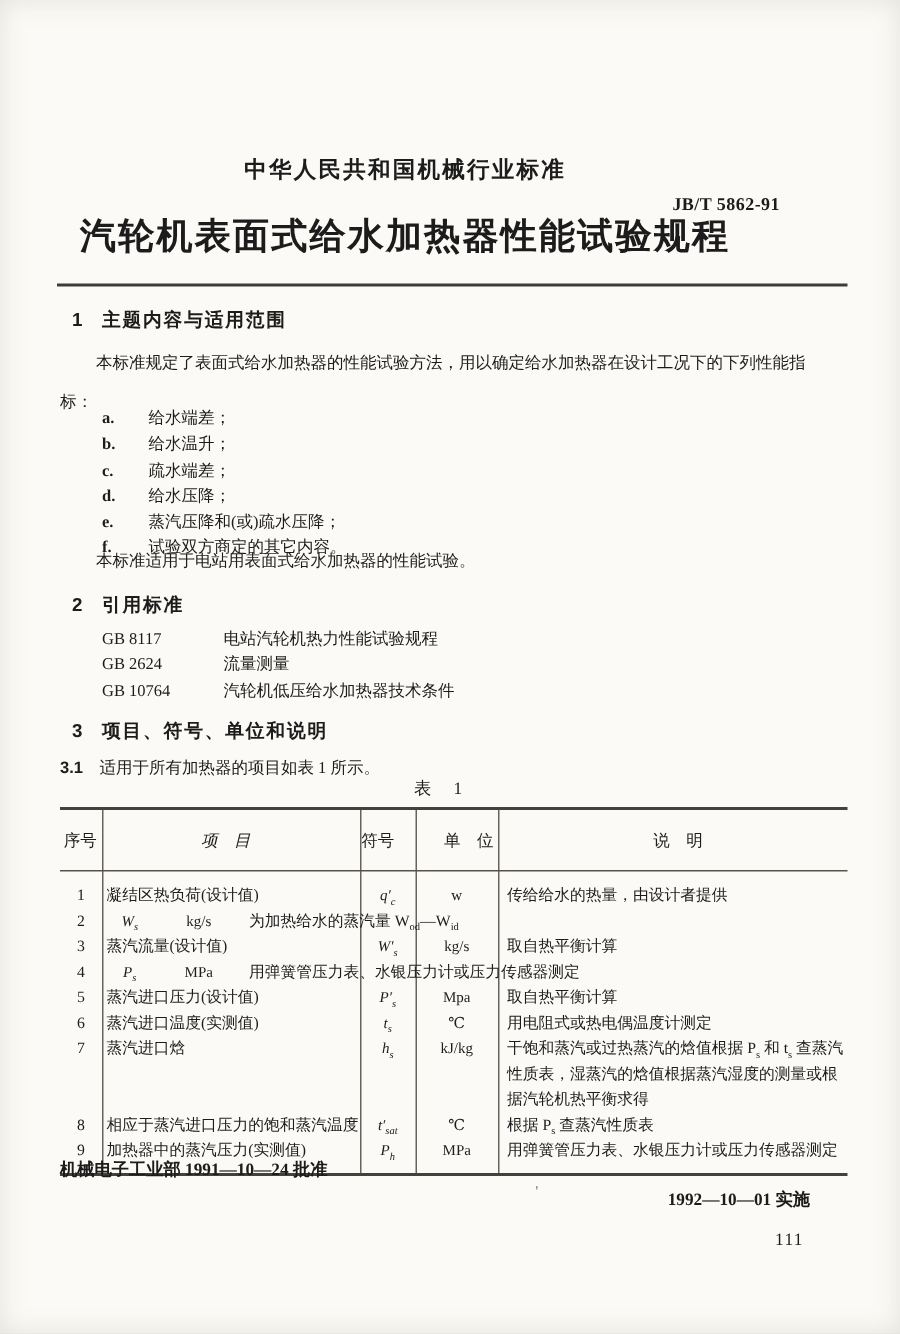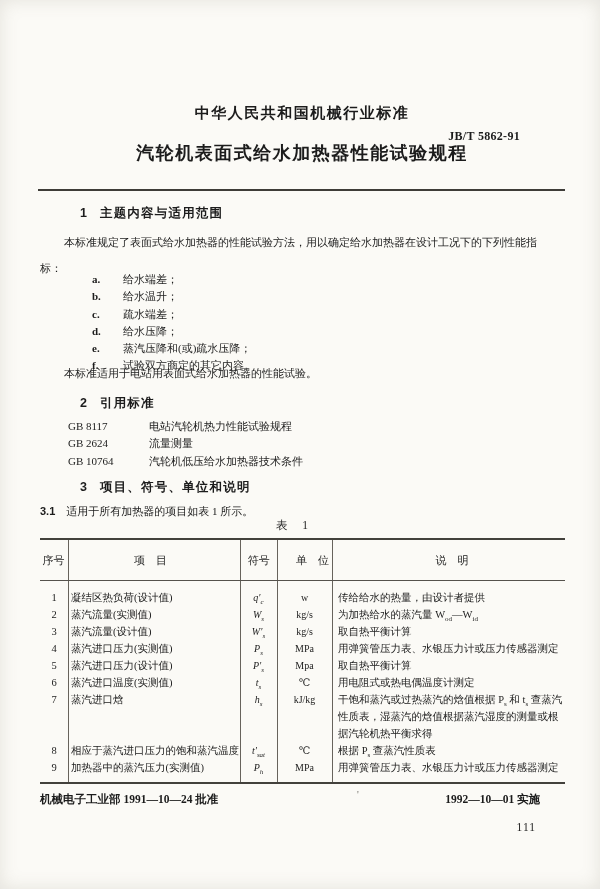--- a/index.html
+++ b/index.html
@@ -7,38 +7,38 @@
   .page{
     position:relative;
     width:600px;height:889px;
     margin:0 auto;
     background:#fbfaf6;
     color:#1c1c1c;
     font-family:"Liberation Serif","DejaVu Serif",serif;
     overflow:hidden;
     box-shadow:inset 0 0 18px rgba(120,115,100,.18);
   }
-  .sans{font-family:"Liberation Sans","DejaVu Sans",sans-serif;padding-left:32px;}
+  .sans{font-family:"Liberation Sans","DejaVu Sans",sans-serif;}
 
   .org-line{position:absolute;top:104px;left:0;width:540px;text-align:center;
     font-size:15px;font-weight:bold;letter-spacing:1.5px;}
   .std-no{position:absolute;top:129px;right:80px;font-size:12px;font-weight:bold;letter-spacing:.3px;}
   .doc-title{position:absolute;top:141px;left:0;width:540px;text-align:center;
-    font-size:18px;font-weight:bold;letter-spacing:1.5px;}
+    font-size:24px;font-weight:bold;letter-spacing:1.5px;}
   .title-rule{position:absolute;top:189px;left:38px;width:527px;height:2px;background:#3e3c38;}
 
   .sec-head{position:absolute;left:48px;font-size:12.5px;font-weight:bold;letter-spacing:1.2px;}
   .sec-num{display:inline-block;margin-right:13px;letter-spacing:0;}
   #sec1-head{top:205px;}
   #sec2-head{top:395px;}
   #sec3-head{top:479px;}
 
   .body-text{font-size:11px;line-height:26px;}
   .intro{position:absolute;top:229px;left:40px;width:513px;text-indent:24px;}
-  .scope-list{position:absolute;top:271px;left:68px;width:480px;margin-left:24px;}
+  .scope-list{position:absolute;top:271px;left:68px;width:480px;}
   .scope-item{line-height:17.3px;font-size:11px;}
   .scope-label{display:inline-block;width:31px;font-family:"Liberation Serif",serif;font-weight:bold;}
   .closing{position:absolute;top:366px;left:64px;font-size:11px;}
 
   .ref-list{position:absolute;top:418px;left:68px;}
   .ref-item{line-height:17.3px;font-size:11px;}
   .ref-code{display:inline-block;width:81px;}
 
   .clause{position:absolute;top:504px;left:40px;font-size:11px;}
   .clause-num{font-weight:bold;font-family:"Liberation Sans","DejaVu Sans",sans-serif;font-size:11px;margin-right:11px;text-align:right;}
@@ -46,32 +46,32 @@
   .tbl-caption{position:absolute;top:518px;left:0;width:590px;text-align:center;
     font-size:11.5px;letter-spacing:6px;}
 
   .tbl{position:absolute;top:538px;left:40px;width:525px;height:242px;
     border-top:2px solid #43413c;border-bottom:2px solid #43413c;font-size:10.5px;}
   .thead{position:absolute;top:0;left:0;right:0;height:40px;display:flex;align-items:center;
     border-bottom:1px solid #55524c;font-size:11px;}
   .vline{position:absolute;top:0;bottom:0;width:1px;background:#67635c;}
   .vl-1{left:28px;} .vl-2{left:200px;} .vl-3{left:237px;} .vl-4{left:292px;}
   .hc{text-align:center;}
-  .hc-no{width:28px;} .hc-item{width:172px;} .hc-symbol{width:37px;text-align:right;} .hc-unit{width:55px;padding-left:16px;} .hc-desc{width:233px;}
+  .hc-no{width:28px;} .hc-item{width:172px;font-style:italic;} .hc-symbol{width:37px;} .hc-unit{width:55px;padding-left:16px;} .hc-desc{width:233px;}
   .tbody{position:absolute;top:41px;left:0;right:0;bottom:0;padding-top:8px;}
   .trow{display:flex;align-items:flex-start;}
   .trow > div{line-height:17px;}
   .c-no{width:28px;text-align:center;flex:none;}
   .c-item{width:172px;flex:none;padding-left:3px;box-sizing:border-box;white-space:nowrap;}
   .c-symbol{width:37px;text-align:center;flex:none;font-style:italic;font-size:10px;}
   .c-unit{width:55px;text-align:center;flex:none;font-size:10px;}
   .c-desc{width:233px;flex:none;padding-left:6px;padding-right:2px;box-sizing:border-box;}
   sub{font-size:7px;line-height:0;}
 
-  .foot-approval{position:absolute;top:792px;left:40px;font-size:11.5px;font-weight:bold;}
+  .foot-approval{position:absolute;top:772px;left:40px;font-size:11.5px;font-weight:bold;}
   .foot-impl{position:absolute;top:792px;right:60px;font-size:11.5px;font-weight:bold;}
   .scan-mark{position:absolute;top:789px;left:357px;font-size:10px;color:#6d6a64;}
   .page-num{position:absolute;top:821px;right:64px;font-size:11.5px;letter-spacing:1px;}
 </style>
 </head>
 <body>
 
 <div class="page">
 
   <div class="org-line sans">中华人民共和国机械行业标准</div>
@@ -126,35 +126,33 @@
     <div class="tbody">
         <div class="trow">
           <div class="c-no">1</div>
           <div class="c-item">凝结区热负荷(设计值)</div>
           <div class="c-symbol">q′<sub>c</sub></div>
           <div class="c-unit">w</div>
           <div class="c-desc">传给给水的热量，由设计者提供</div>
         </div>
         <div class="trow">
           <div class="c-no">2</div>
-          <div class="c-item">蒸汽流量(实测值)</div>
           <div class="c-symbol">W<sub>s</sub></div>
           <div class="c-unit">kg/s</div>
           <div class="c-desc">为加热给水的蒸汽量 W<sub>od</sub>—W<sub>id</sub></div>
         </div>
         <div class="trow">
           <div class="c-no">3</div>
           <div class="c-item">蒸汽流量(设计值)</div>
           <div class="c-symbol">W′<sub>s</sub></div>
           <div class="c-unit">kg/s</div>
           <div class="c-desc">取自热平衡计算</div>
         </div>
         <div class="trow">
           <div class="c-no">4</div>
-          <div class="c-item">蒸汽进口压力(实测值)</div>
           <div class="c-symbol">P<sub>s</sub></div>
           <div class="c-unit">MPa</div>
           <div class="c-desc">用弹簧管压力表、水银压力计或压力传感器测定</div>
         </div>
         <div class="trow">
           <div class="c-no">5</div>
           <div class="c-item">蒸汽进口压力(设计值)</div>
           <div class="c-symbol">P′<sub>s</sub></div>
           <div class="c-unit">Mpa</div>
           <div class="c-desc">取自热平衡计算</div>

